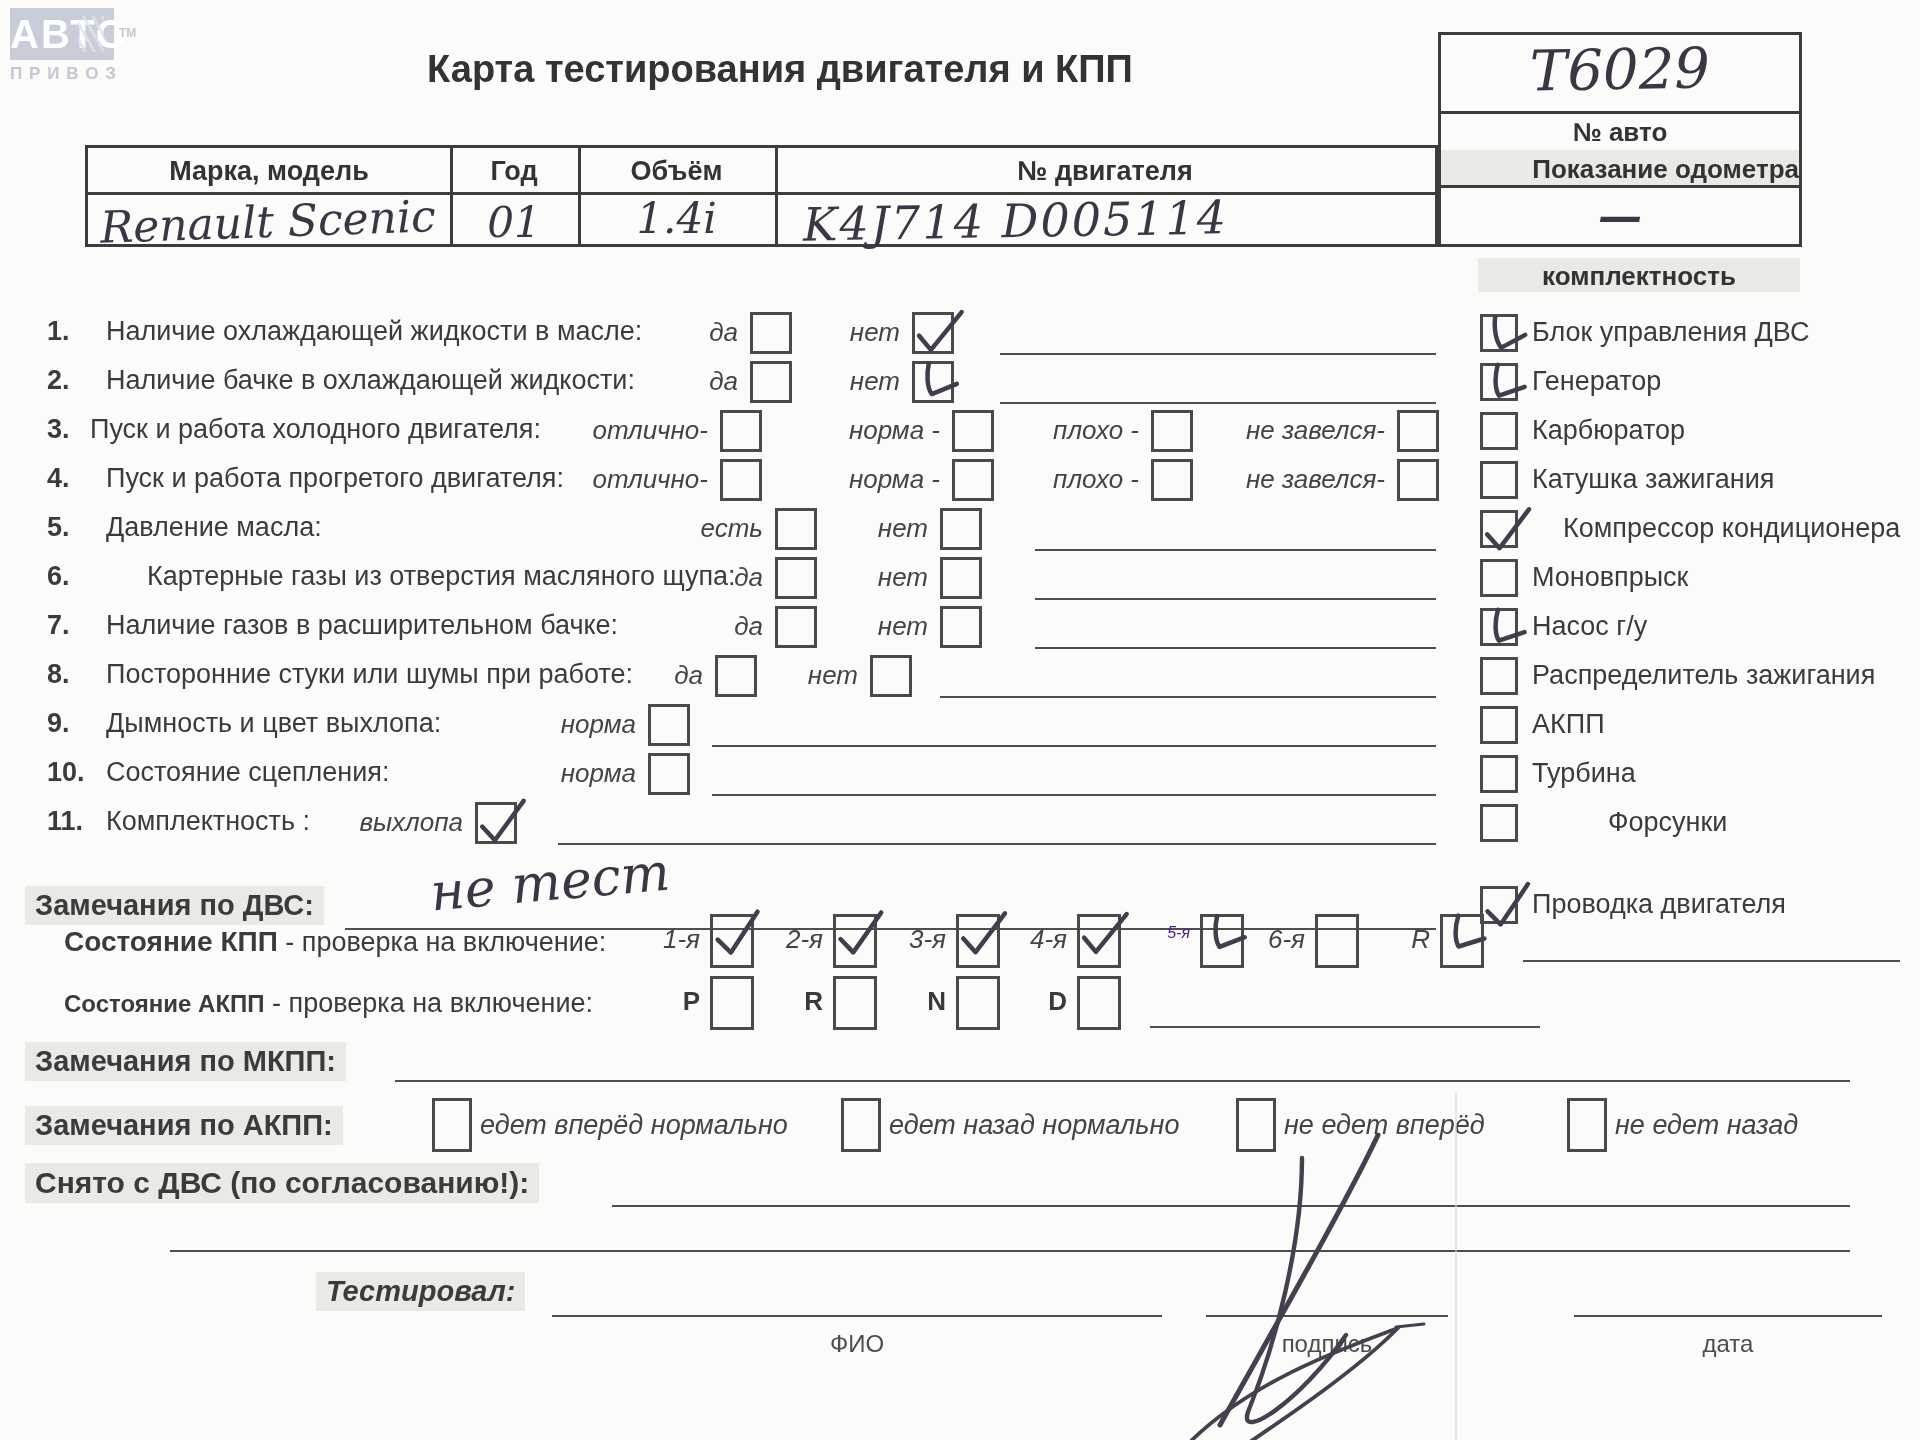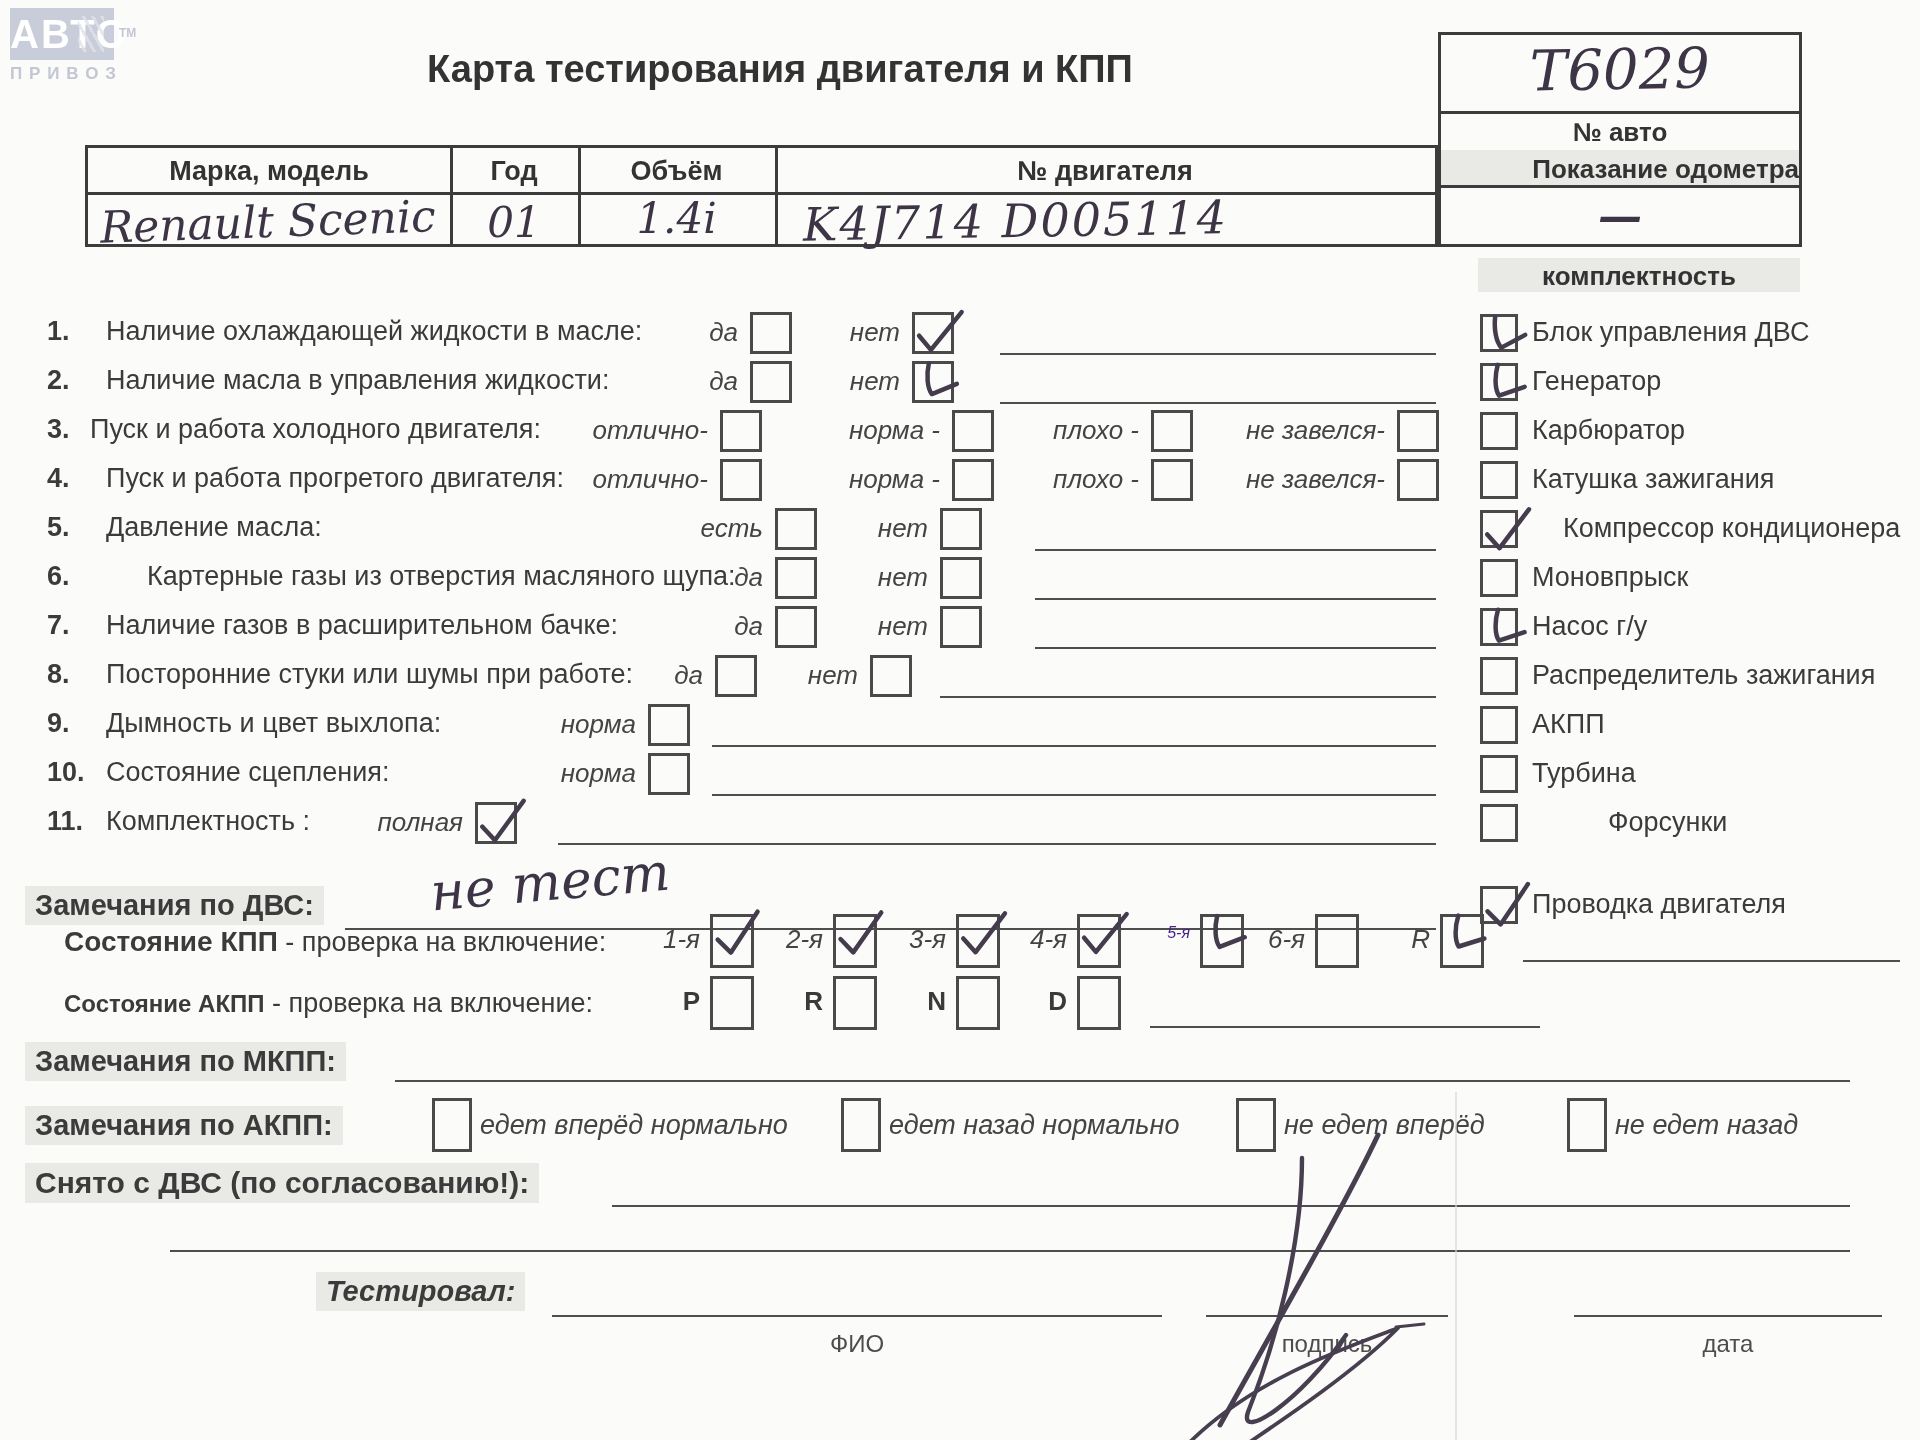--- a/index.html
+++ b/index.html
@@ -139,21 +139,21 @@
       <div class="abs opt-t" style="left: 480px; width: 258px; top: 317px;">да</div>
       <div class="box" style="left: 750px; top: 312px;"></div>
       <div class="abs opt-t" style="left: 642px; width: 258px; top: 317px;">нет</div>
       <div class="box" style="left: 912px; top: 312px;">
         <svg class="check-svg" style="left:-3px;top:-6px;transform:rotate(0deg);" width="52" height="44" viewBox="0 0 44 36">
           <path d="M6 22 L16 34 L42 2" fill="none" stroke="#443b4d" stroke-width="3.8" stroke-linecap="round" stroke-linejoin="round"></path>
         </svg>
       </div>
       <div class="line" style="left: 1000px; top: 353px; width: 436px;"></div>
       <div class="abs lbl bold" style="left: 47px; top: 365px;">2.</div>
-      <div class="abs lbl" style="left: 106px; top: 365px;">Наличие масла в управления жидкости:</div>
+      <div class="abs lbl" style="left: 106px; top: 365px;">Наличие бачке в охлаждающей жидкости:</div>
       <div class="abs opt-t" style="left: 480px; width: 258px; top: 366px;">да</div>
       <div class="box" style="left: 750px; top: 361px;"></div>
       <div class="abs opt-t" style="left: 642px; width: 258px; top: 366px;">нет</div>
       <div class="box" style="left: 912px; top: 361px;">
         <svg class="check-svg" style="left:-3px;top:-6px;transform:rotate(1deg);" width="52" height="44" viewBox="0 0 44 36">
           <path d="M14 4 C12 14 13 25 17 30 L38 21" fill="none" stroke="#443b4d" stroke-width="3.8" stroke-linecap="round" stroke-linejoin="round"></path>
         </svg>
       </div>
       <div class="line" style="left: 1000px; top: 402px; width: 436px;"></div>
       <div class="abs lbl bold" style="left: 47px; top: 414px;">3.</div>
@@ -209,21 +209,21 @@
       <div class="abs opt-t" style="left: 378px; width: 258px; top: 709px;">норма</div>
       <div class="box" style="left: 648px; top: 704px;"></div>
       <div class="line" style="left: 712px; top: 745px; width: 724px;"></div>
       <div class="abs lbl bold" style="left: 47px; top: 757px;">10.</div>
       <div class="abs lbl" style="left: 106px; top: 757px;">Состояние сцепления:</div>
       <div class="abs opt-t" style="left: 378px; width: 258px; top: 758px;">норма</div>
       <div class="box" style="left: 648px; top: 753px;"></div>
       <div class="line" style="left: 712px; top: 794px; width: 724px;"></div>
       <div class="abs lbl bold" style="left: 47px; top: 806px;">11.</div>
       <div class="abs lbl" style="left: 106px; top: 806px;">Комплектность :</div>
-      <div class="abs opt-t" style="left: 205px; width: 258px; top: 807px;">полная</div>
+      <div class="abs opt-t" style="left: 205px; width: 258px; top: 807px;">выхлопа</div>
       <div class="box" style="left: 475px; top: 802px;">
         <svg class="check-svg" style="left:-3px;top:-6px;transform:rotate(-3deg);" width="52" height="44" viewBox="0 0 44 36">
           <path d="M6 22 L16 34 L42 2" fill="none" stroke="#443b4d" stroke-width="3.8" stroke-linecap="round" stroke-linejoin="round"></path>
         </svg>
       </div>
       <div class="line" style="left: 558px; top: 843px; width: 878px;"></div>
     </div>
 
   <div class="abs lbl bold gray-bg" style="left:25px;top:886px;font-size:29px;">Замечания по ДВС:</div>
   <div class="line" style="left:345px;top:928px;width:1091px;"></div>

